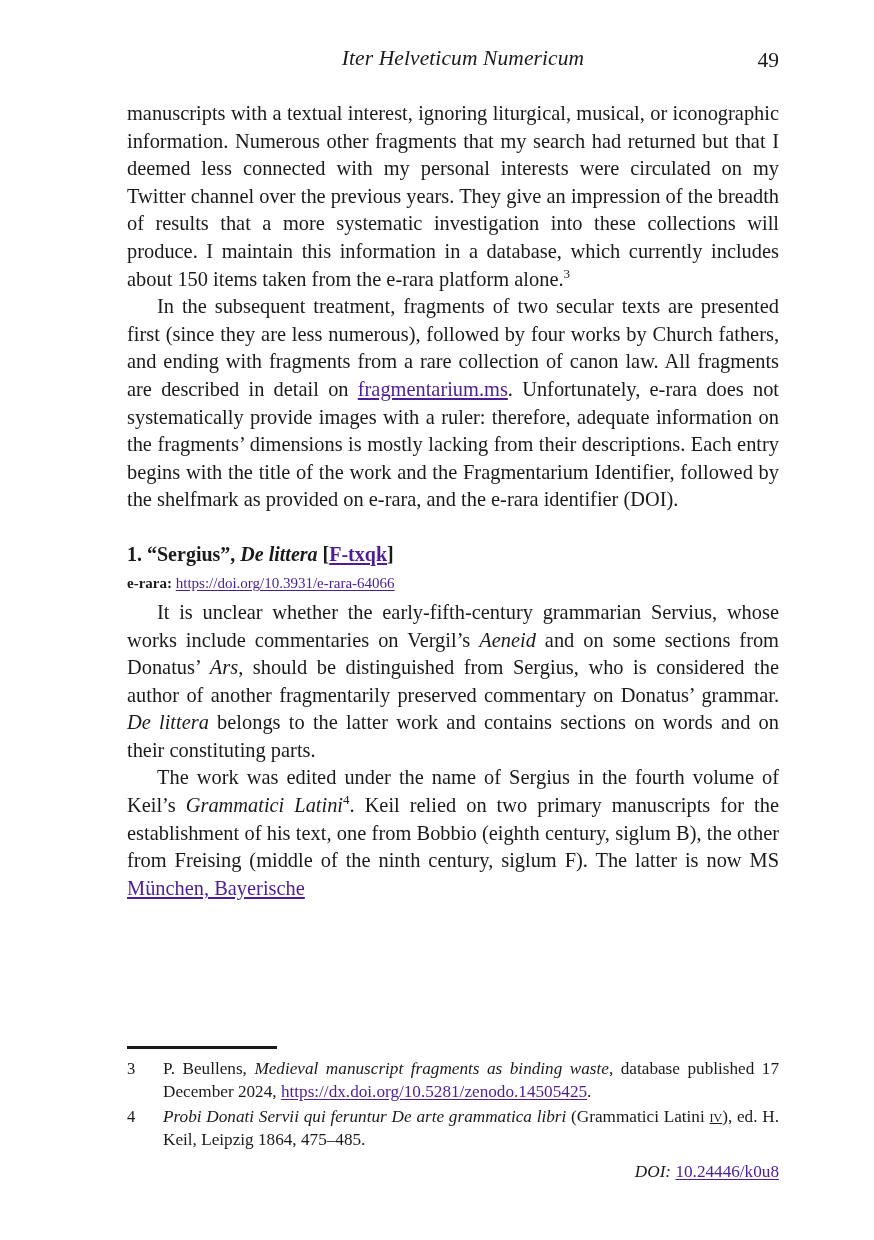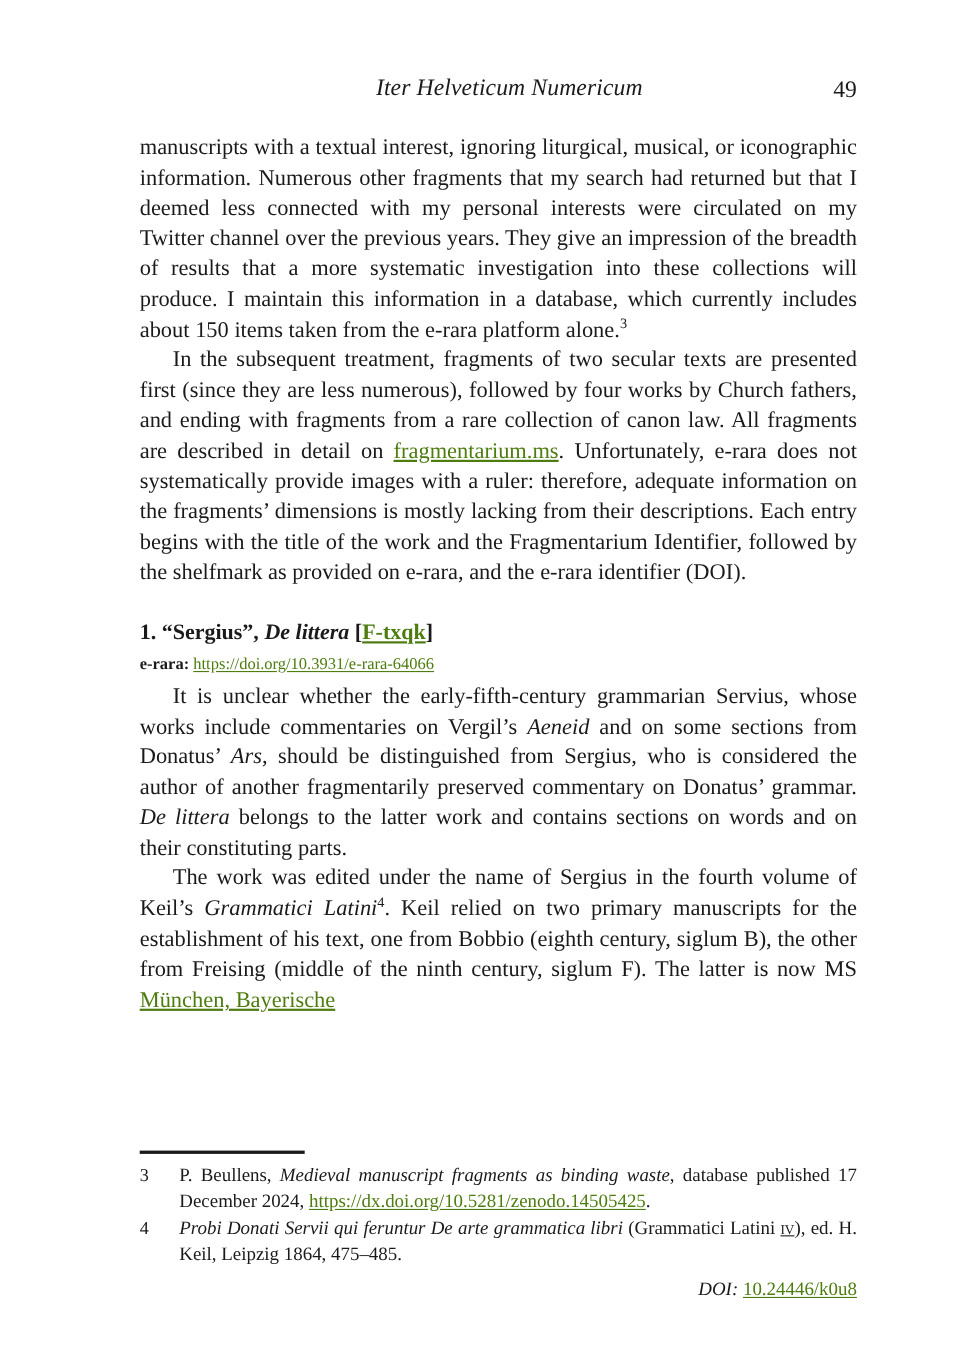--- a/index.html
+++ b/index.html
@@ -17,21 +17,21 @@
   }
   .page {
     position: absolute;
     left: 0; top: 0;
     width: 874px;
     height: 1240px;
   }
   .content {
     position: absolute;
     left: 127px;
-    top: 67px;
+    top: 46px;
     width: 652px;
   }
   
   .runhead {
     display: flex;
     align-items: baseline;
     justify-content: flex-start;
     height: 40px;
     position: relative;
   }
@@ -60,21 +60,21 @@
   }
   p.para {
     margin: 0;
     text-align: justify;
   }
   p.indent {
     text-indent: 30px;
   }
 
   a.link {
-    color: #4d7c0f;
+    color: #4c1d95;
     text-underline-offset: 2px;
   }
   sup {
     font-size: 13px;
     vertical-align: super;
     line-height: 0;
   }
   .sect-head {
     margin-top: 26px;
     font-size: 20px;

